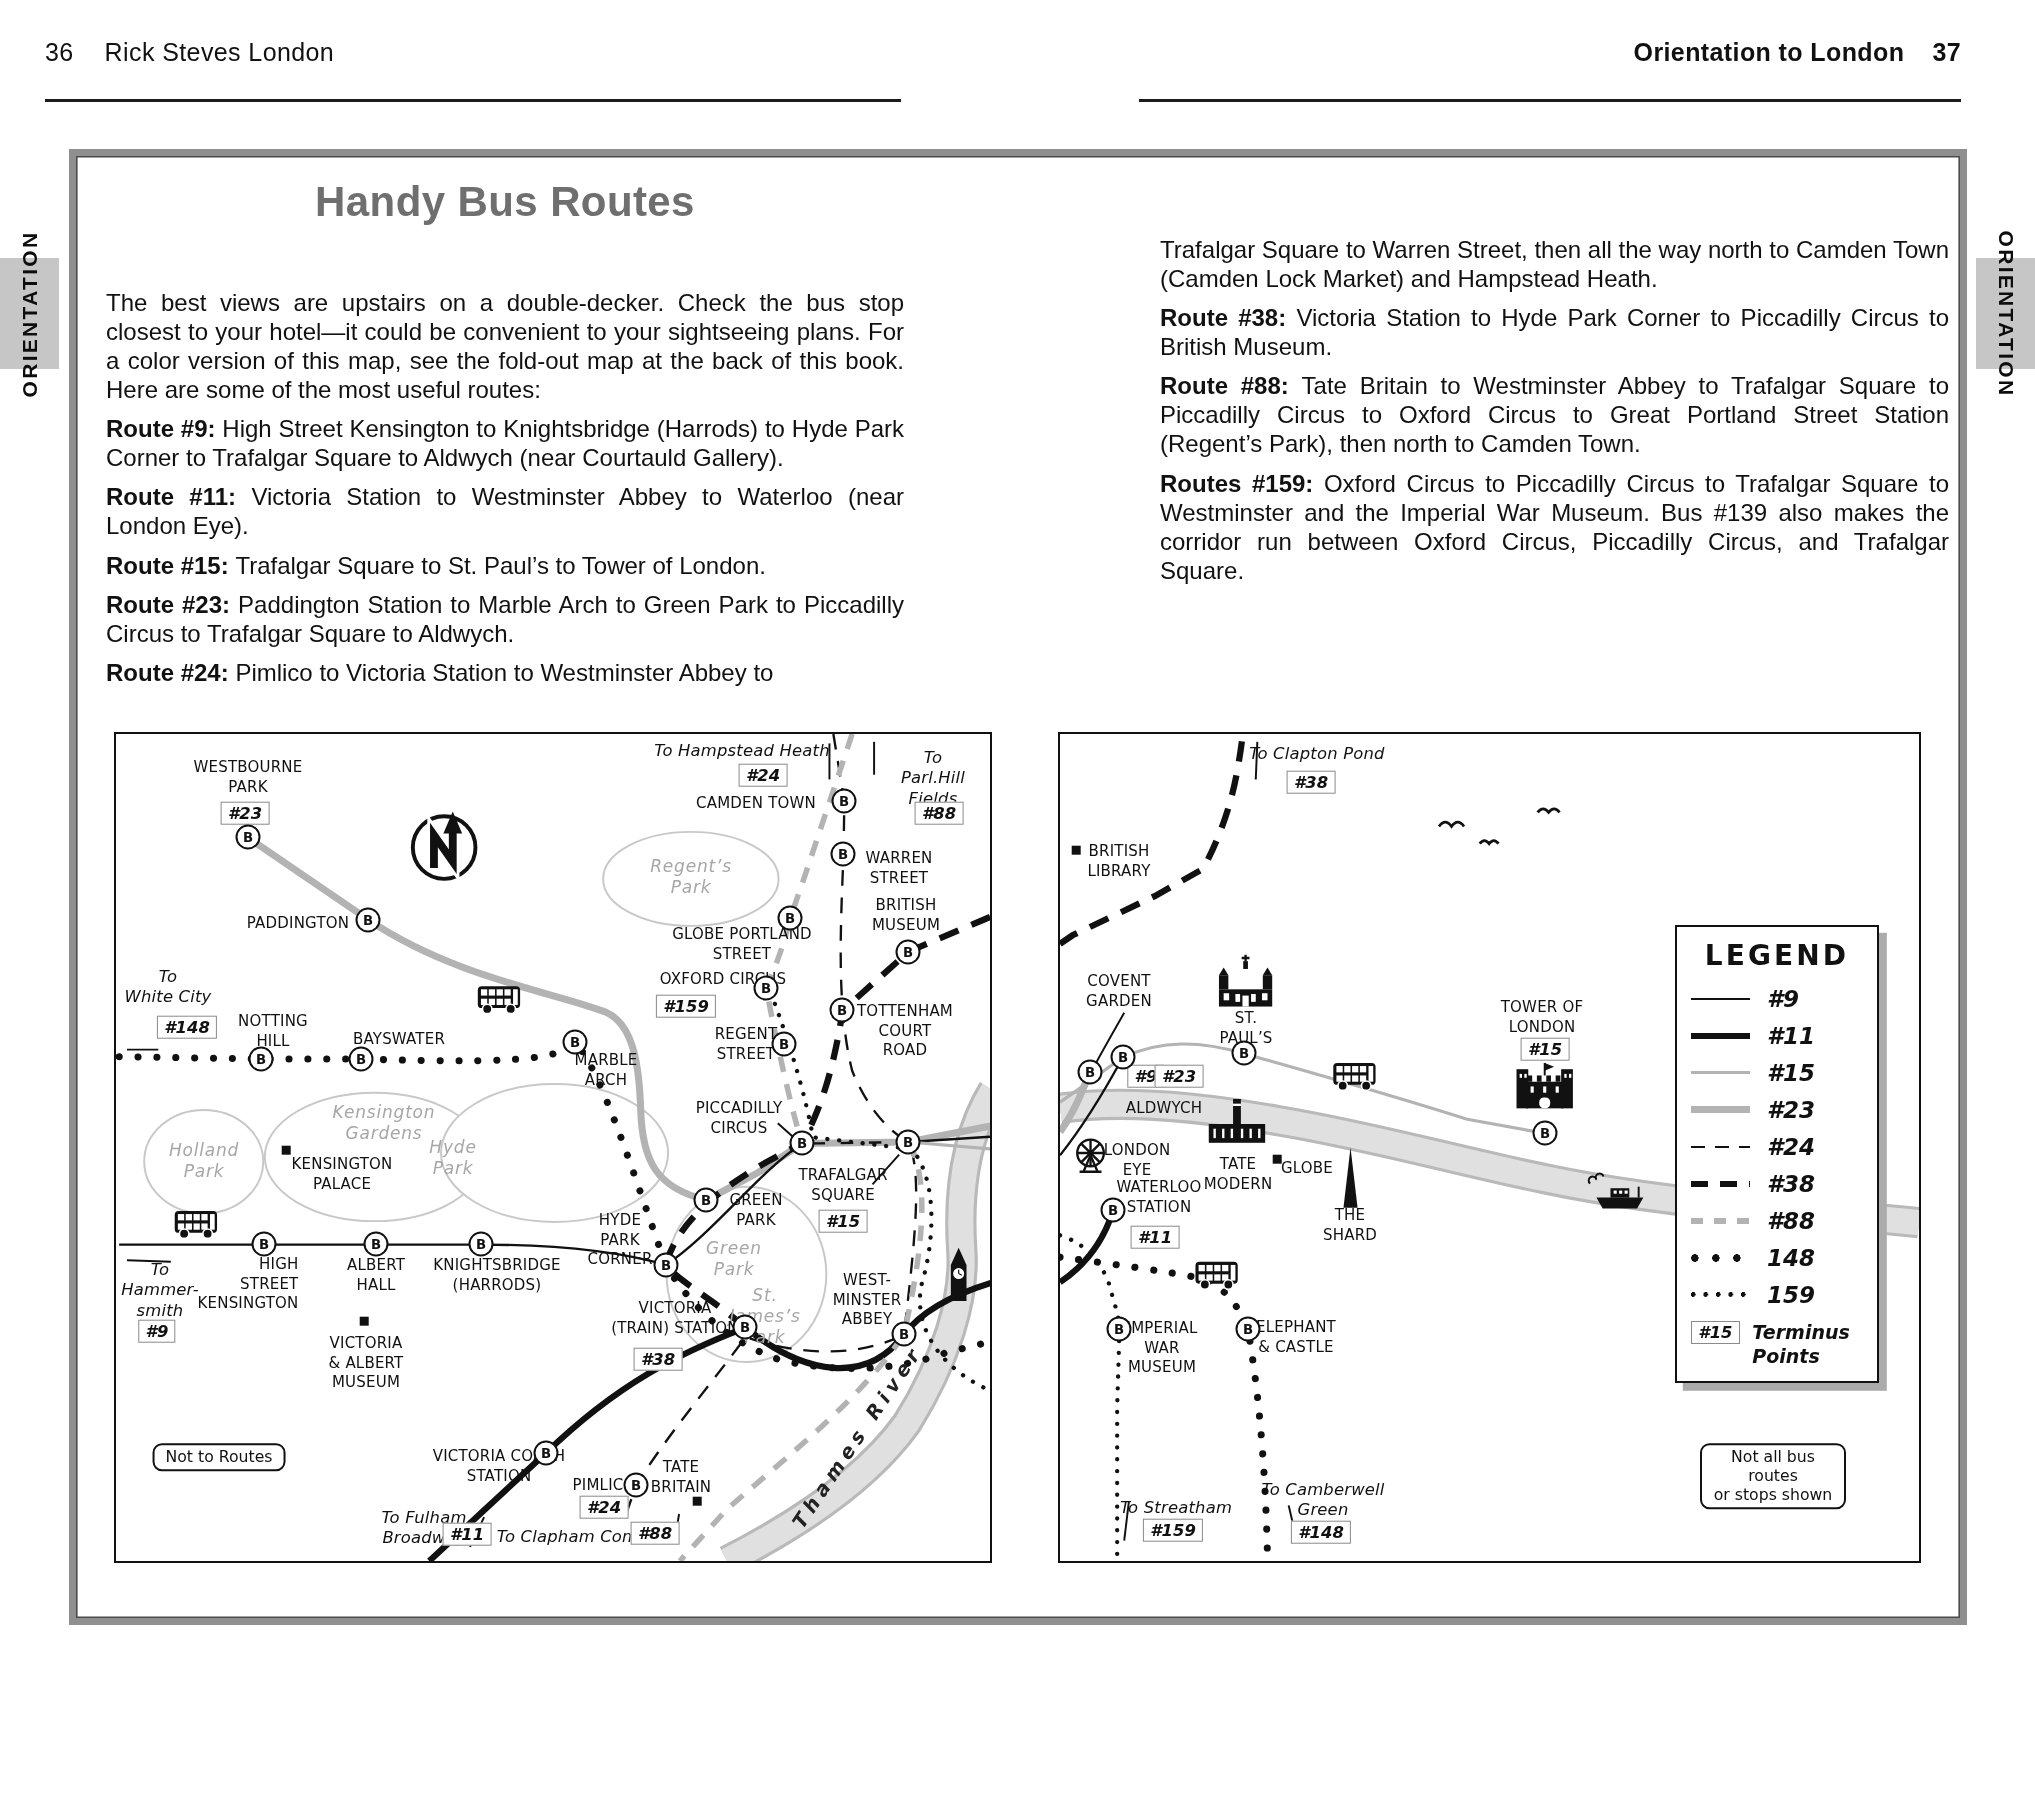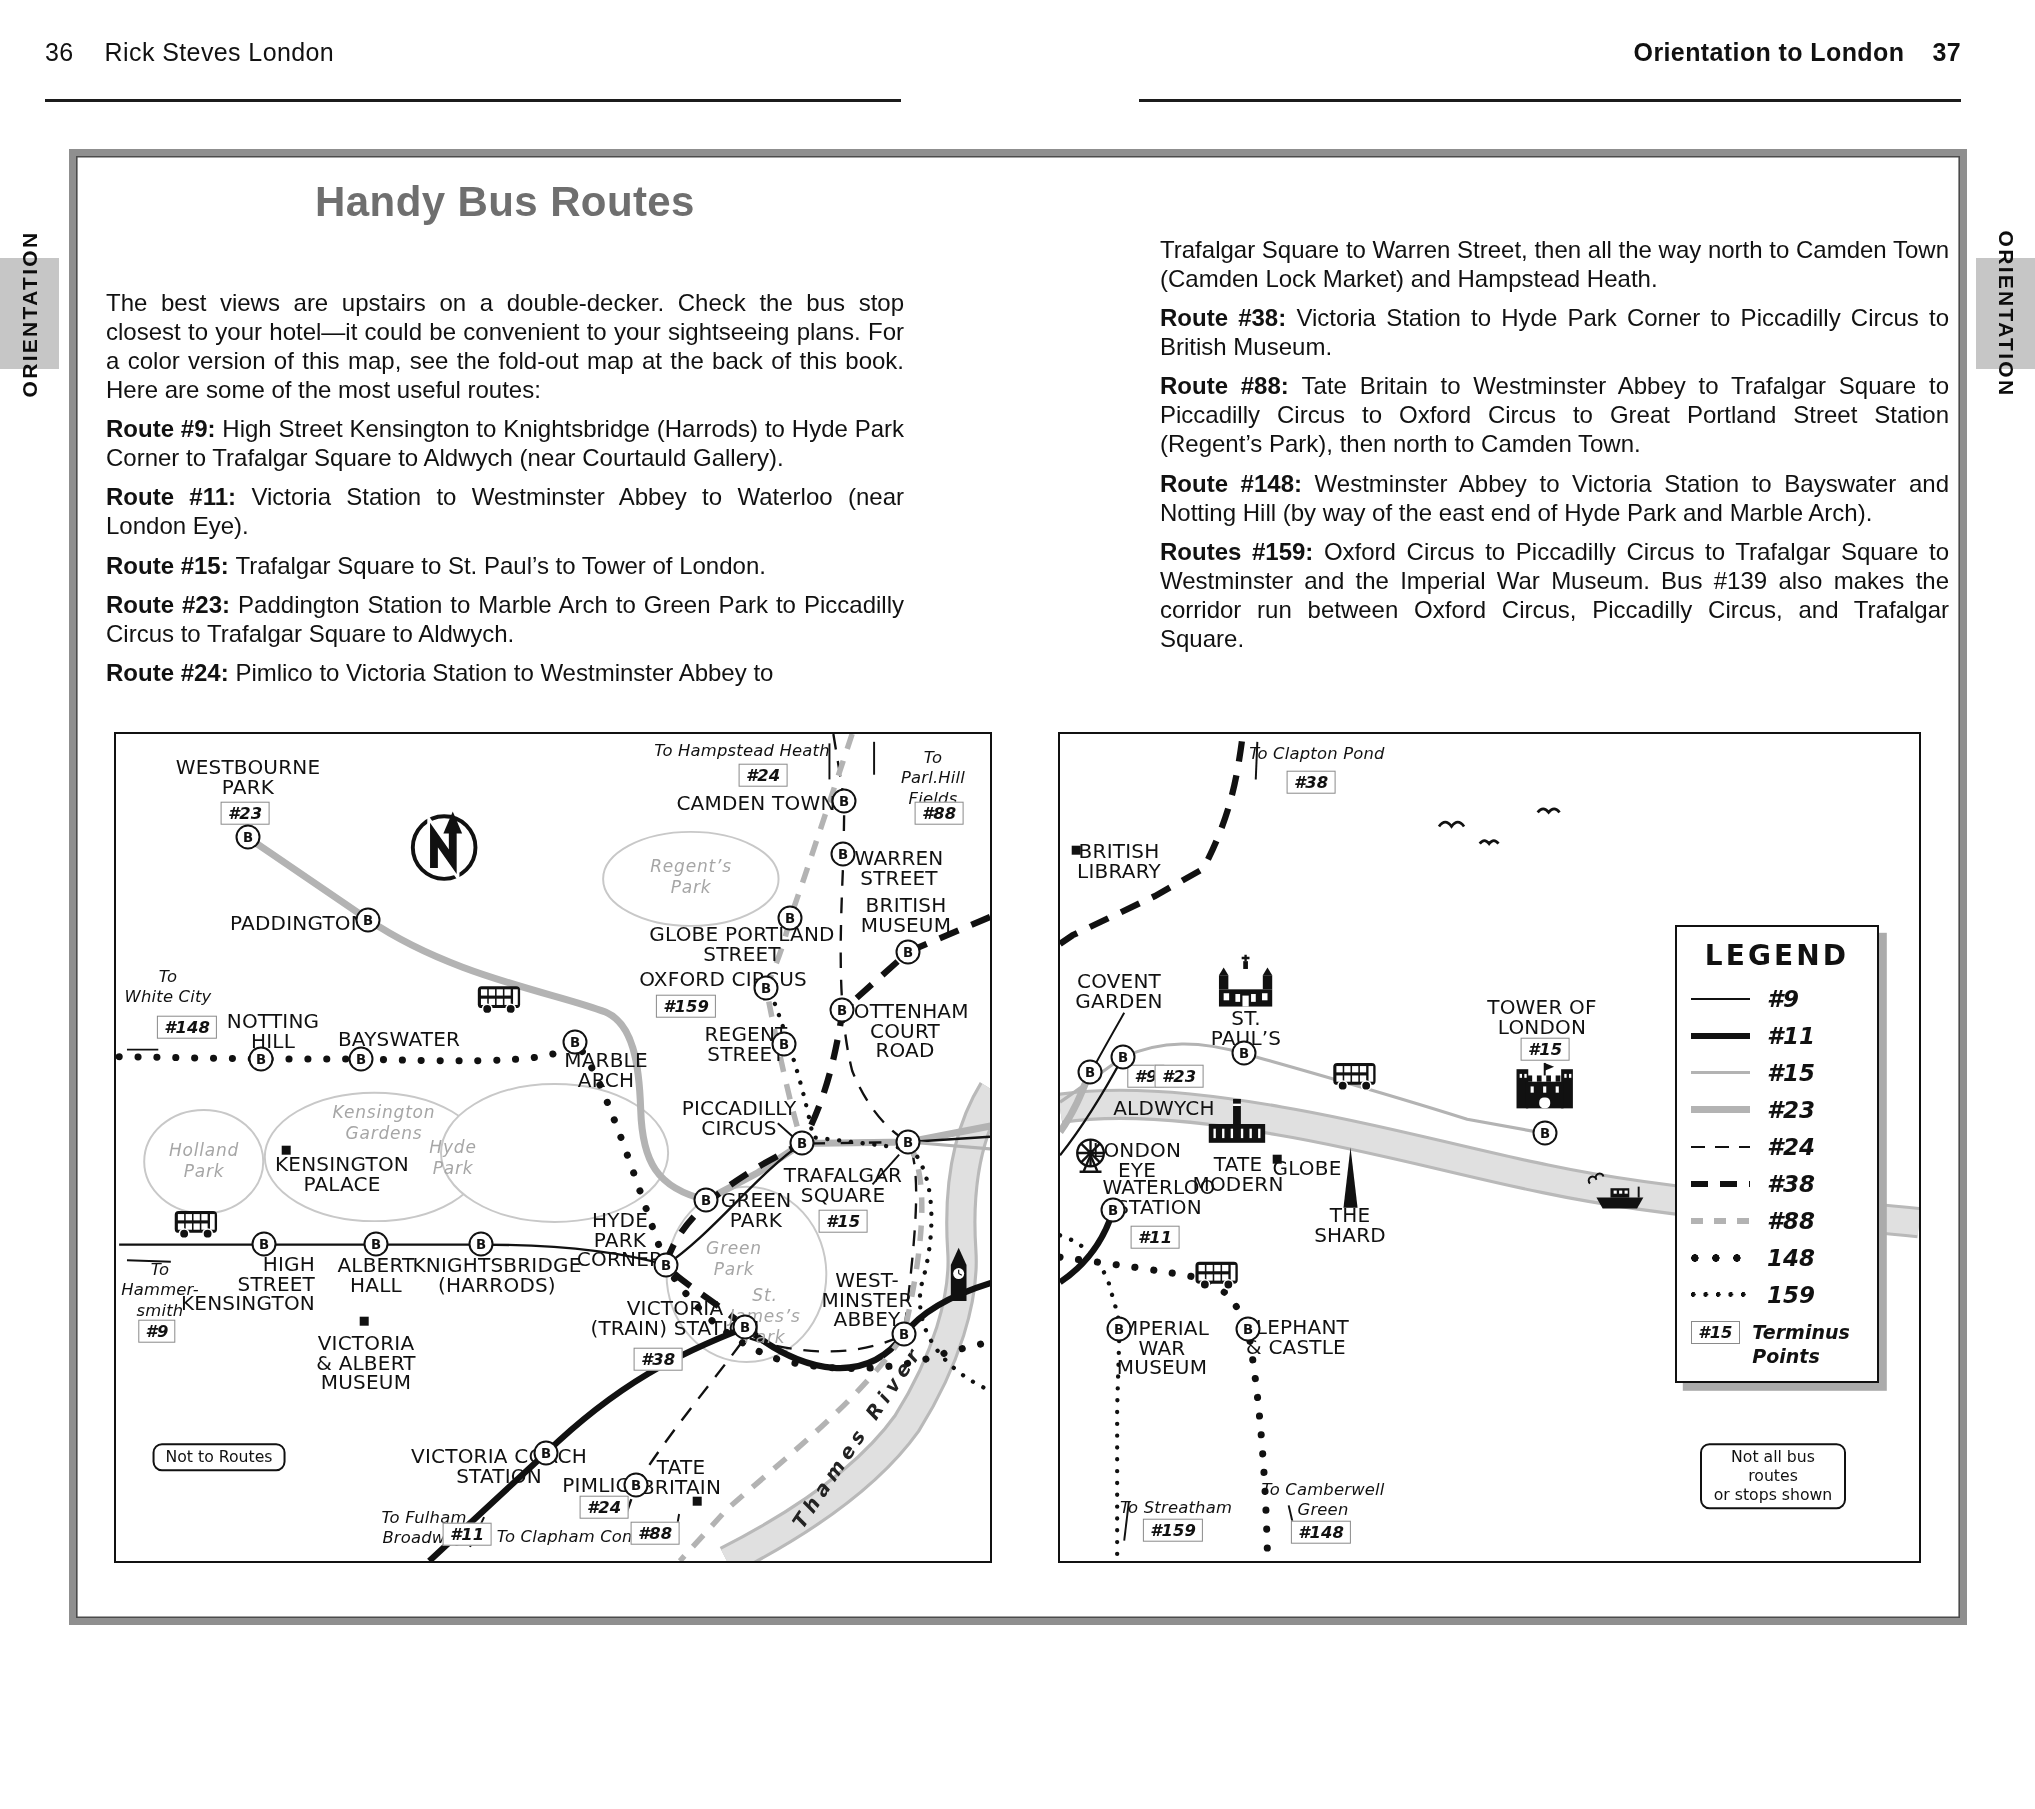--- a/index.html
+++ b/index.html
@@ -32,21 +32,21 @@
   #left-col{left:106px;top:288px;width:798px;}
   #right-col{left:1160px;top:235px;width:789px;}
   .col p{margin:0 0 10.2px 0;}
   .col b{font-weight:bold;}
   
   .map{position:absolute;border:2.3px solid #111;background:#fff;overflow:hidden;}
   #map-west{left:114px;top:732px;width:874px;height:827px;}
   #map-east{left:1058px;top:732px;width:859px;height:827px;}
   .map svg{position:absolute;left:0;top:0;}
   .mlabel{position:absolute;transform:translate(-50%,-50%);white-space:pre-line;text-align:center;
-          font-family:"DejaVu Sans",sans-serif;font-size:20px;line-height:19.6px;color:#111;letter-spacing:0.2px;z-index:4;}
+          font-family:"DejaVu Sans",sans-serif;font-size:15px;line-height:19.6px;color:#111;letter-spacing:0.2px;z-index:4;}
   .pk{font-style:italic;color:#a6a6a6;font-size:17px;line-height:21px;letter-spacing:0.8px;z-index:2;}
   .ds{font-style:italic;font-size:16.4px;line-height:20.4px;}
   .rv{font-style:italic;font-weight:bold;font-size:19.6px;letter-spacing:5.5px;color:#222;z-index:2;white-space:nowrap;}
   .numbox{position:absolute;transform:translate(-50%,-50%);border:1.6px solid #8a8a8a;background:#fff;
           padding:0.8px 6.3px;font:italic bold 16.4px "DejaVu Sans",sans-serif;white-space:nowrap;z-index:5;}
   .bstop{position:absolute;width:21px;height:21px;border-radius:50%;border:2.3px solid #111;background:#fff;
          transform:translate(-50%,-50%);display:flex;align-items:center;justify-content:center;
          font:bold 13.3px "DejaVu Sans",sans-serif;z-index:6;}
   .sq{position:absolute;width:8.6px;height:8.6px;background:#111;transform:translate(-50%,-50%);z-index:5;}
   .notebox{position:absolute;transform:translate(-50%,-50%);border:2.3px solid #111;border-radius:9.4px;
@@ -120,21 +120,20 @@
       <p><b>Route #9: </b>High Street Kensington to Knightsbridge (Harrods) to Hyde Park Corner to Trafalgar Square to Aldwych (near Courtauld Gallery).</p>
       <p><b>Route #11: </b>Victoria Station to Westminster Abbey to Waterloo (near London Eye).</p>
       <p><b>Route #15: </b>Trafalgar Square to St. Paul’s to Tower of London.</p>
       <p><b>Route #23: </b>Paddington Station to Marble Arch to Green Park to Piccadilly Circus to Trafalgar Square to Aldwych.</p>
       <p><b>Route #24: </b>Pimlico to Victoria Station to Westminster Abbey to</p>
     </div>
   <div class="col" id="right-col">
       <p>Trafalgar Square to Warren Street, then all the way north to Camden Town (Camden Lock Market) and Hampstead Heath.</p>
       <p><b>Route #38: </b>Victoria Station to Hyde Park Corner to Piccadilly Circus to British Museum.</p>
       <p><b>Route #88: </b>Tate Britain to Westminster Abbey to Trafalgar Square to Piccadilly Circus to Oxford Circus to Great Portland Street Station (Regent’s Park), then north to Camden Town.</p>
-      <p><b>Route #148: </b>Westminster Abbey to Victoria Station to Bayswater and Notting Hill (by way of the east end of Hyde Park and Marble Arch).</p>
       <p><b>Routes #159: </b>Oxford Circus to Piccadilly Circus to Trafalgar Square to Westminster and the Imperial War Museum. Bus #139 also makes the corridor run between Oxford Circus, Piccadilly Circus, and Trafalgar Square.</p>
     </div>
 
   <div class="map" id="map-west">
     <svg width="874" height="827" viewBox="0 0 1116 1056">
       <defs>
         <marker id="ahL" markerWidth="9" markerHeight="9" viewBox="0 0 10 10" refX="7" refY="5" orient="auto">
             <path d="M0,0L10,5L0,10z" fill="#111"></path>
           </marker>
         <g id="busL">

